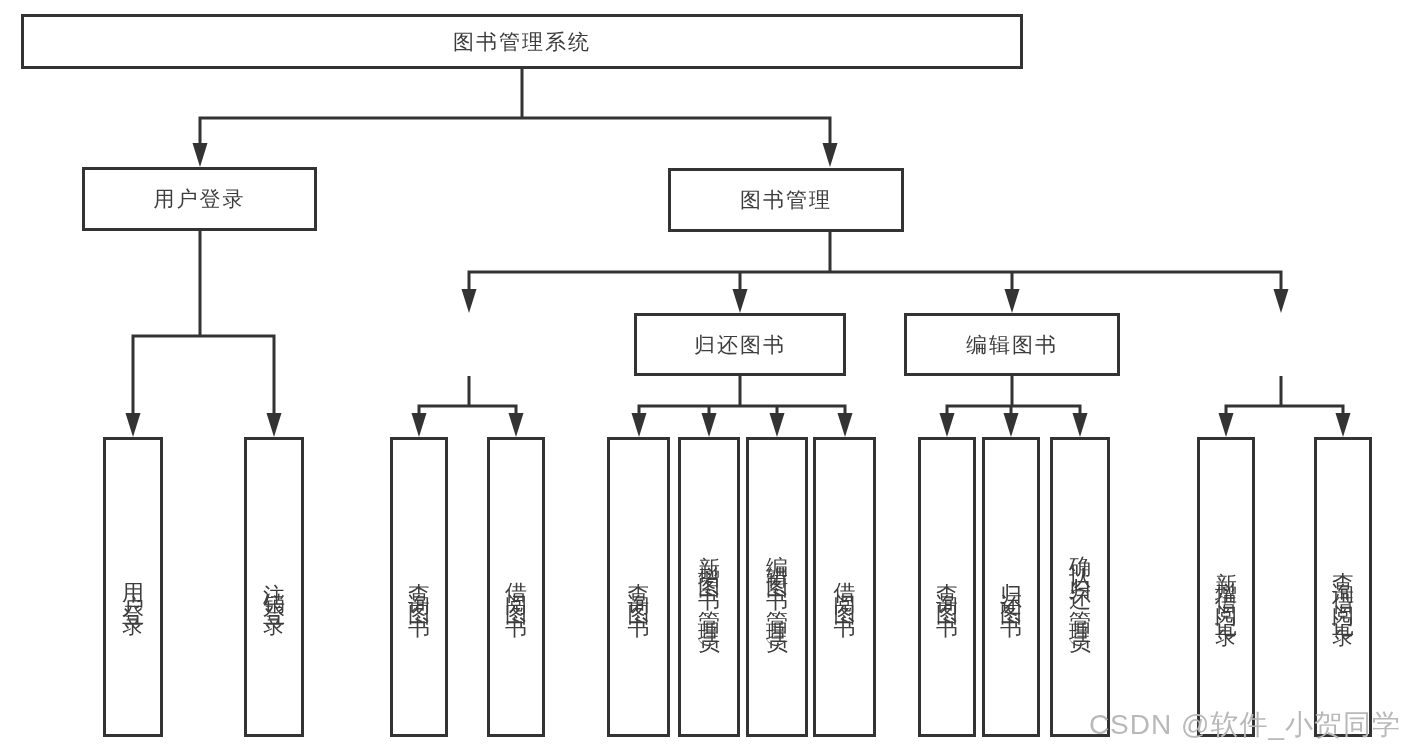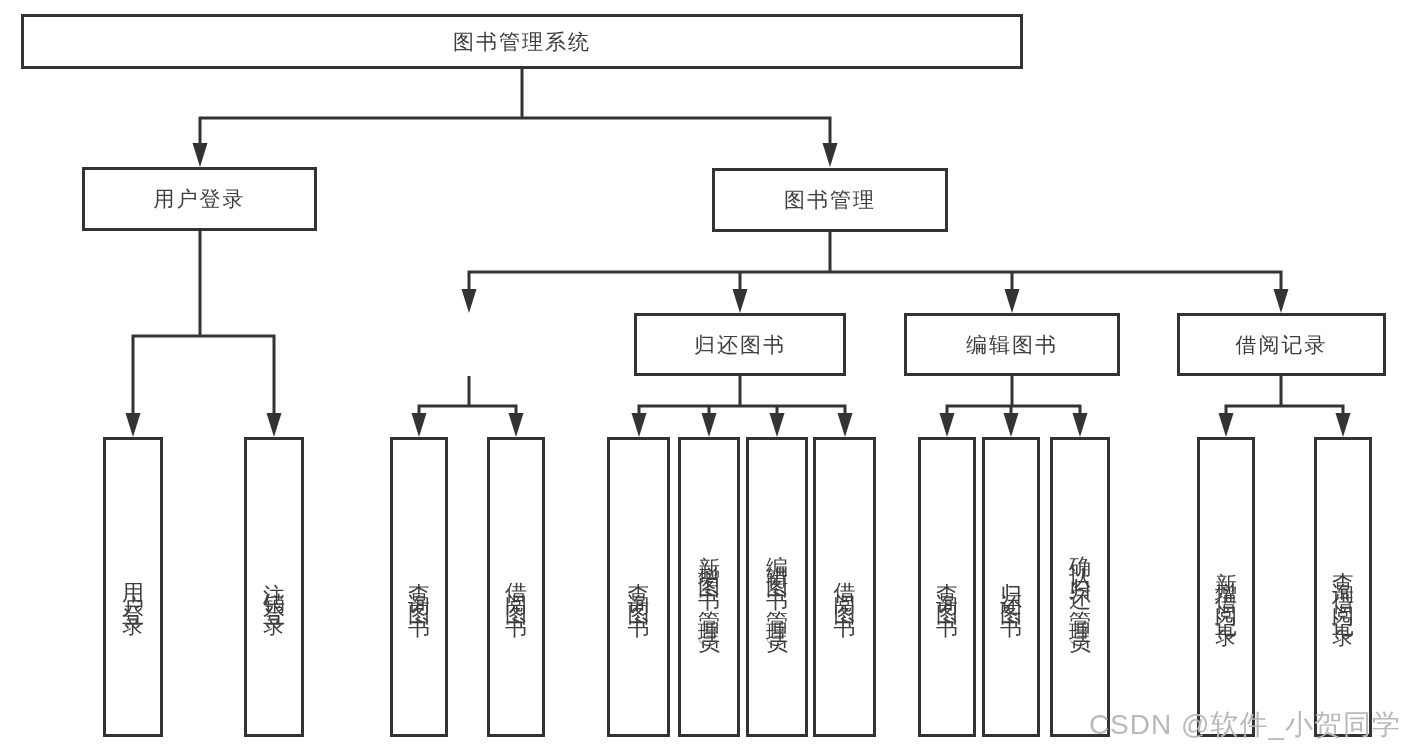--- a/index.html
+++ b/index.html
@@ -74,25 +74,24 @@
       <use href="#arrow" x="1011" y="437"></use>
       <use href="#arrow" x="1080" y="437"></use>
       <use href="#arrow" x="1226" y="437"></use>
       <use href="#arrow" x="1343" y="437"></use>
     </g>
   </svg>
 
   <div class="node h" style="left:21px;top:14px;width:1002px;height:55px">图书管理系统</div>
 
   <div class="node h" style="left:82px;top:167px;width:235px;height:64px">用户登录</div>
-  <div class="node h" style="left:712px;top:168px;width:236px;height:64px">图书管理</div>
+  <div class="node h" style="left:668px;top:168px;width:236px;height:64px">图书管理</div>
 
   <div class="node h" style="left:634px;top:313px;width:212px;height:63px">归还图书</div>
   <div class="node h" style="left:904px;top:313px;width:216px;height:63px">编辑图书</div>
-  <div class="node h" style="left:1177px;top:313px;width:209px;height:63px">借阅记录</div>
 
   <div class="node v" style="left:103px;top:437px;width:60px;height:300px">
     <span class="t">用户登录</span>
   </div>
   <div class="node v" style="left:244px;top:437px;width:60px;height:300px">
     <span class="t">注销登录</span>
   </div>
 
   <div class="node v" style="left:390px;top:437px;width:58px;height:300px">
     <span class="t">查询图书</span>

